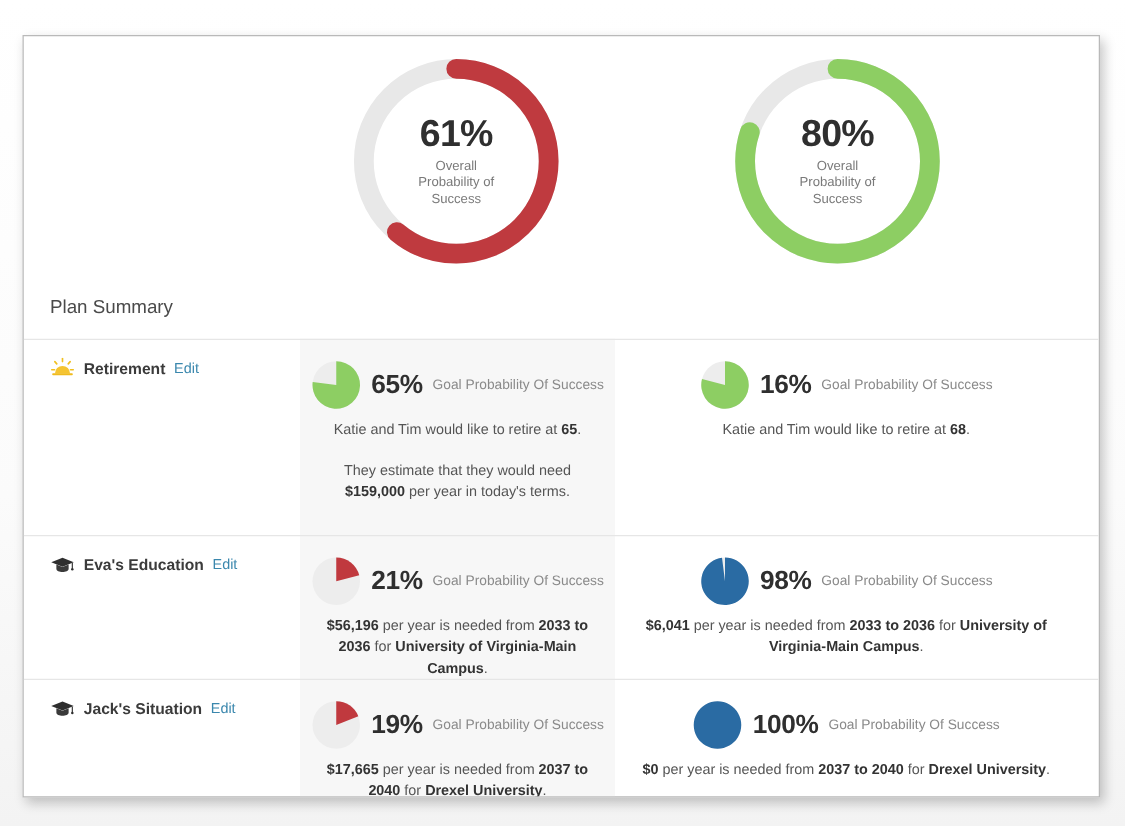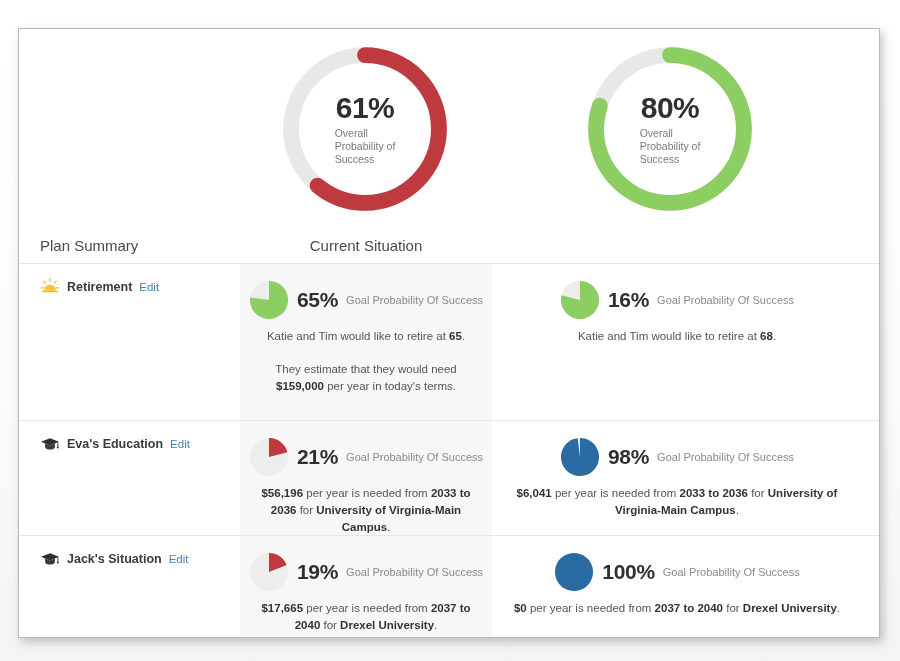--- a/index.html
+++ b/index.html
@@ -74,20 +74,21 @@
     font-size: 30px;
     font-weight: bold;
     color: #2f2f2f;
     line-height: 1.05;
     letter-spacing: -0.5px;
   }
   .donut-caption {
     font-size: 10.5px;
     color: #7a7a7a;
     line-height: 13px;
+    text-align: center;
     margin-top: 3px;
     max-width: 90px;
   }
 
   
   #headers {
     position: absolute;
     left: 0;
     top: 196px;
     width: 100%;
@@ -112,21 +113,21 @@
     display: inline-block;
     font-size: 10px;
     margin-left: 3px;
     vertical-align: 2px;
   }
 
   
   #rows {
     position: absolute;
     left: 0;
-    top: 234px;
+    top: 242px;
     width: 100%;
     bottom: 0;
   }
   .grid-shade {
     position: absolute;
     left: 221px;
     top: 0;
     width: 252px;
     bottom: 0;
     background: #f7f7f7;
@@ -248,21 +249,20 @@
             <div>Overall</div>
             <div>Probability of</div>
             <div>Success</div>
           </div>
         </div>
       </div>
     </div>
 
     <div id="headers">
       <div class="col-header" id="hdr-plan-summary">Plan Summary</div>
-      <div class="col-header" id="hdr-current">Current Situation</div>
     </div>
 
     <div id="rows">
       <div class="grid-shade"></div>
 
       <div class="row" id="row-retirement">
         <div class="cell-label">
           <svg class="goal-icon" viewBox="0 0 24 22">
             <g stroke="#f0c020" stroke-width="1.6" stroke-linecap="round">
               <line x1="12" y1="1" x2="12" y2="4"></line>

